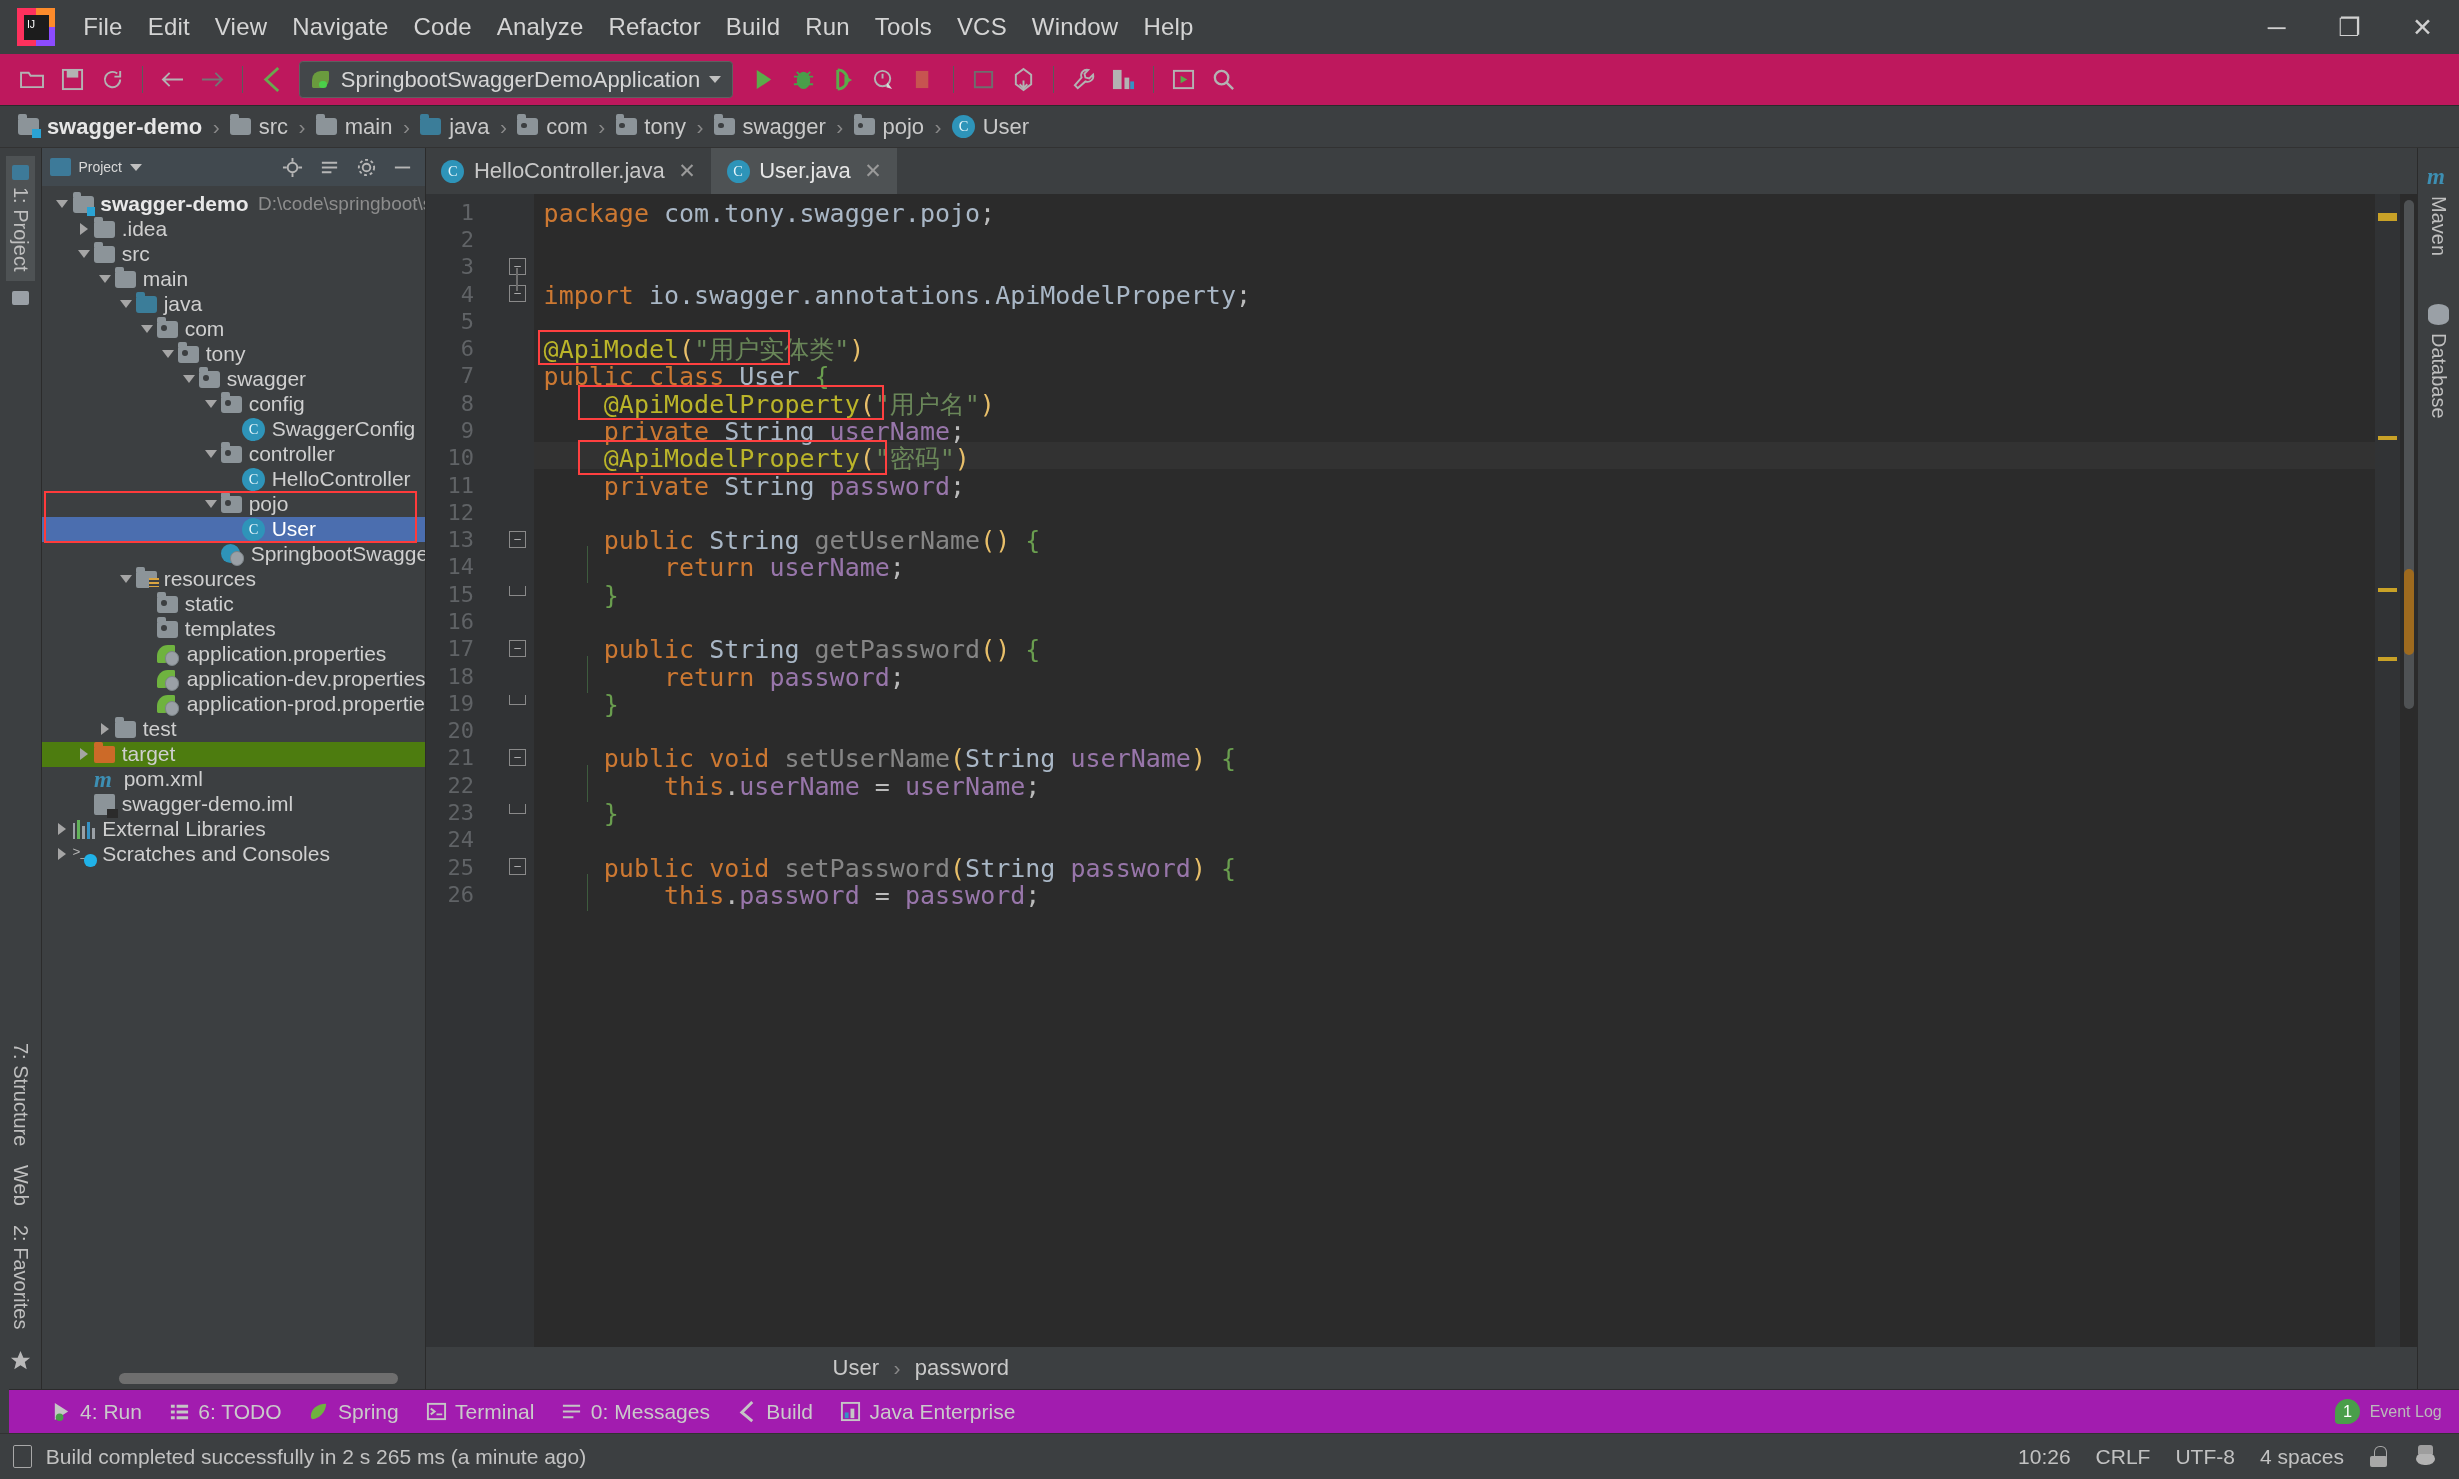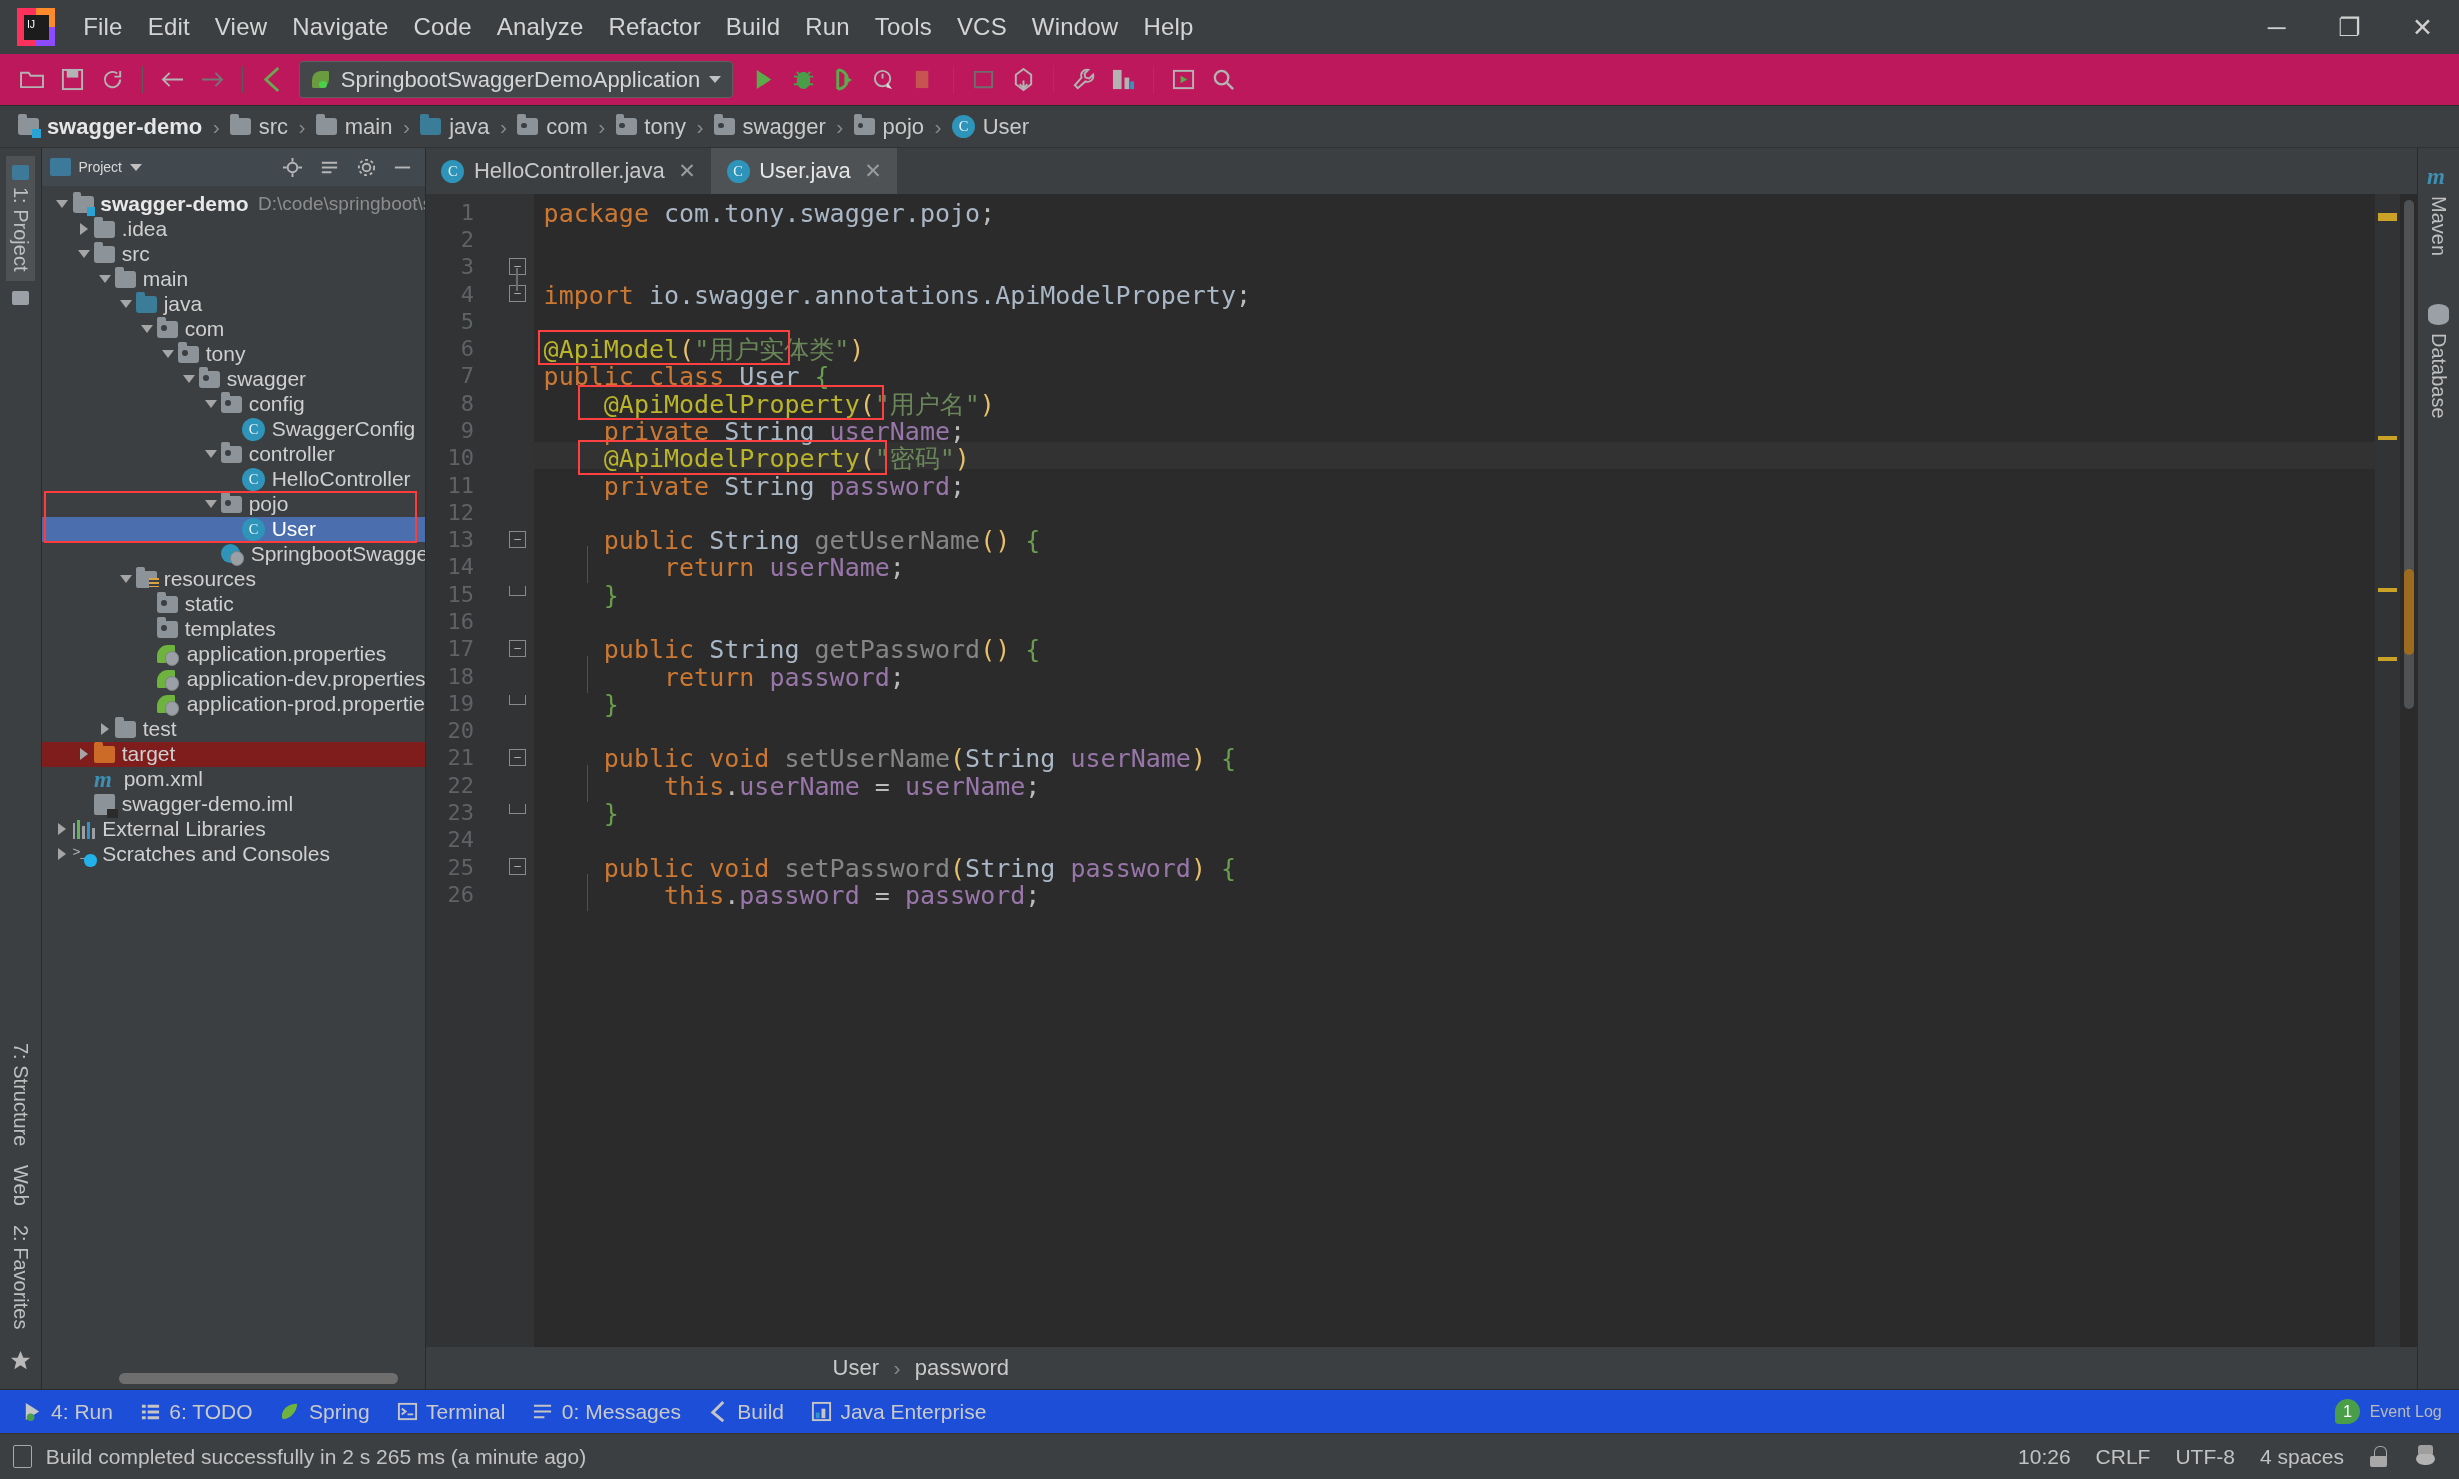--- a/index.html
+++ b/index.html
@@ -101,21 +101,21 @@
   
   .proj-panel { width: 384px; flex: 0 0 384px; background: #3c3f41; display:flex; flex-direction:column;
                 border-right: 1px solid #2b2b2b; }
   .proj-head { height: 38px; flex:0 0 38px; background:#41494f; display:flex; align-items:center; padding: 0 7.7px; gap:7.7px;}
   .proj-head .title { font-size: 14px; color:#d9d9d9; }
   .proj-head .spacer { flex:1; }
   .ph-icon { width:29px;height:29px;display:flex;align-items:center;justify-content:center;color:#b6b6b6;font-size:19px;}
   .tree { flex:1; overflow:hidden; background:#3c3f41; padding-top: 5.8px; position:relative;}
   .trow { height: 25px; display:flex; align-items:center; font-size: 21px; color:#cfcfcf; white-space:nowrap; padding-left: 5.8px;}
   .trow.sel { background:#4b6eaf; color:#ffffff; }
-  .trow.target { background:#7f1d1d; }
+  .trow.target { background:#4d7c0f; }
   .tw { width:21px; flex:0 0 21px; display:flex; align-items:center; justify-content:center; }
   .arrow-d { width:0;height:0;border-left:6.7px solid transparent;border-right:6.7px solid transparent;border-top:8.6px solid #a5a5a5;}
   .arrow-r { width:0;height:0;border-top:6.7px solid transparent;border-bottom:6.7px solid transparent;border-left:8.6px solid #a5a5a5;}
   .tlabel { margin-left: 6.7px; }
   .tlabel.b { font-weight:bold; color:#e8e8e8; }
   .tpath { margin-left: 9.6px; color:#8d8d8d; font-size:19px; }
   .ic-res { width:21px;height:17.3px;background:#8c9499;border-radius:1.9px;position:relative;flex:0 0 21px;}
   .ic-res::before{content:"";position:absolute;left:0;top:-3.8px;width:8.6px;height:4.8px;background:#8c9499;border-radius:1.9px 1.9px 0 0;}
   .ic-res::after{content:"";position:absolute;right:-1.9px;bottom:-1px;width:9.6px;height:10.6px;
      background: repeating-linear-gradient(#d9a441 0 1.9px, #3c3f41 1.9px 3.8px);}
@@ -179,22 +179,22 @@
 
   .rail-r { width: 42px; flex: 0 0 42px; background:#3c3f41; border-left:1px solid #2b2b2b;
             display:flex; flex-direction:column; align-items:center; padding-top: 7.7px;}
   .ic-db { width:21px;height:17.3px;flex:0 0 21px;background:#9aa0a6;border-radius:50% / 28%;}
 
   
   .ed-crumb { height: 42px; flex:0 0 42px; background:#3c3f41; display:flex; align-items:center;
               padding-left: 0px; gap: 5.8px; }
 
   
-  .tool-strip { height: 44px; flex:0 0 44px; background:#1d4ed8; display:flex; align-items:center;
-                padding-left: 10px; gap: 3.8px; border-top: 1px solid #2b2b2b; }
+  .tool-strip { height: 44px; flex:0 0 44px; background:#a21caf; display:flex; align-items:center;
+                padding-left: 30px; gap: 3.8px; border-top: 1px solid #2b2b2b; margin-left: 9px; }
   .ts-item { display:flex; align-items:center; gap:8.6px; padding: 3.8px 11.5px; font-size: 21px; color:#cacaca; }
   .ts-right { margin-left:auto; display:flex; align-items:center; gap:9.6px; padding-right: 17.3px;}
   .badge-1 { width:25px;height:25px;border-radius:50% 50% 50% 3.8px; background:#4a9e4a; color:#fff;
              font-size:16.3px; display:flex; align-items:center; justify-content:center; }
 
   .statusbar { height: 46px; flex:0 0 46px; background:#3c3f41; display:flex; align-items:center;
                padding-left: 13.4px; gap: 13.4px; font-size: 21px; color:#c2c2c2; border-top:1px solid #323232;}
   .sb-right { margin-left:auto; display:flex; align-items:center; gap: 25px; padding-right: 21px;}
   .ic-doc { width:19px;height:23px;border:1.9px solid #a8a8a8;border-radius:1.9px;}
   .ic-lock { width:19px;height:21px;position:relative;}

